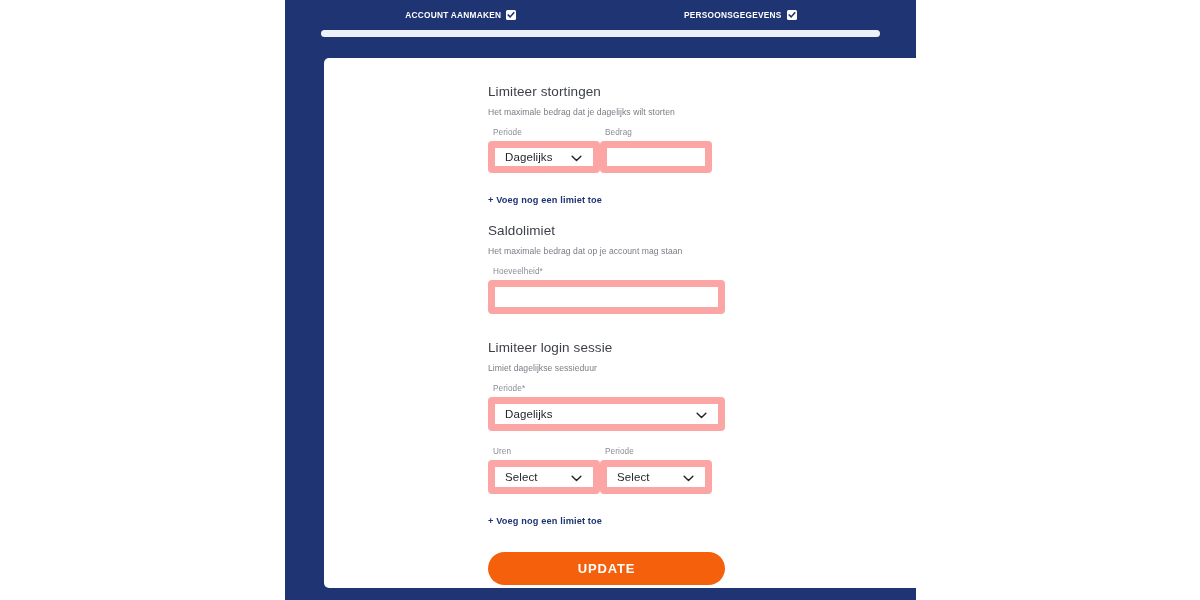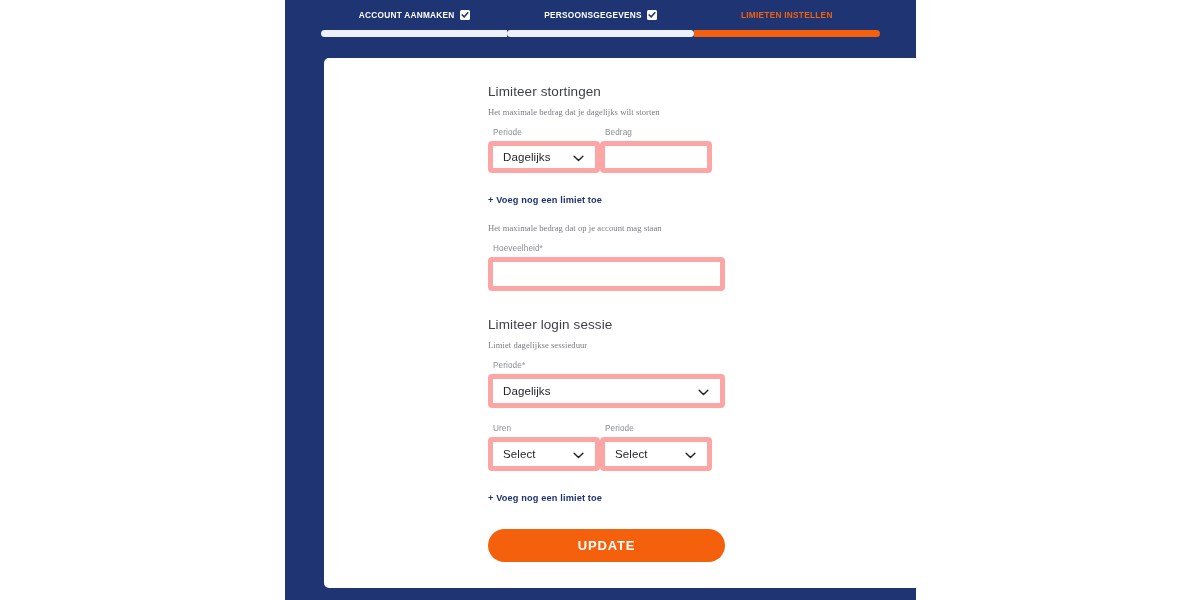--- a/index.html
+++ b/index.html
@@ -96,21 +96,20 @@
     color: #3c3f48;
     letter-spacing: 0.1px;
     margin-bottom: 8px;
   }
   .section-sub {
     font-size: 8.6px;
     font-weight: 400;
     color: #7a7d85;
     letter-spacing: 0.05px;
     margin-bottom: 11px;
-    font-family: Liberation Serif, serif;
   }
   .field-row {
     display: flex;
   }
   .field {
     display: flex;
     flex-direction: column;
   }
   .field.half { width: 112px; }
   .field.full { width: 237px; }
@@ -118,21 +117,21 @@
     font-size: 8.2px;
     color: #8a8d95;
     margin-bottom: 4px;
     padding-left: 5px;
     letter-spacing: 0.1px;
   }
   .control {
     position: relative;
     height: 32px;
     background: #ffffff;
-    border: 5px solid #fca5a5;
+    border: 7px solid #fca5a5;
     border-radius: 4px;
     display: flex;
     align-items: center;
     padding: 0 10px;
   }
   .control.tall { height: 34px; }
   .control-value {
     font-size: 11.5px;
     color: #24262c;
     letter-spacing: 0.1px;
@@ -199,26 +198,20 @@
         <span class="step-label">PERSOONSGEGEVENS</span>
         <span class="step-check">
           <svg width="8" height="8" viewBox="0 0 10 10">
               <path d="M1.6 5.1 L3.9 7.4 L8.4 2.3" stroke="#1e3473" stroke-width="2" fill="none" stroke-linecap="square"></path>
             </svg>
         </span>
       </div>
       <div class="step-bar"></div>
     </div>
 
-    <div class="step active">
-      <div class="step-label-row">
-        <span class="step-label">LIMIETEN INSTELLEN</span>
-      </div>
-      <div class="step-bar"></div>
-    </div>
 
 
   </div>
 
   <div id="card">
     <div id="form">
 
       <div>
         <div class="section-title">Limiteer stortingen</div>
         <div class="section-sub">Het maximale bedrag dat je dagelijks wilt storten</div>
@@ -243,20 +236,21 @@
           </div>
         </div>
 
         <div class="spacer-22"></div>
         <div class="add-link">+ Voeg nog een limiet toe</div>
       </div>
 
       <div class="spacer-18"></div>
 
       <div>
+        <div class="section-title">Saldolimiet</div>
         <div class="section-sub">Het maximale bedrag dat op je account mag staan</div>
 
         <div class="field full">
           <span class="field-label">Hoeveelheid*</span>
           <div class="control tall">
             <span class="control-value"></span>
           </div>
         </div>
       </div>
 

